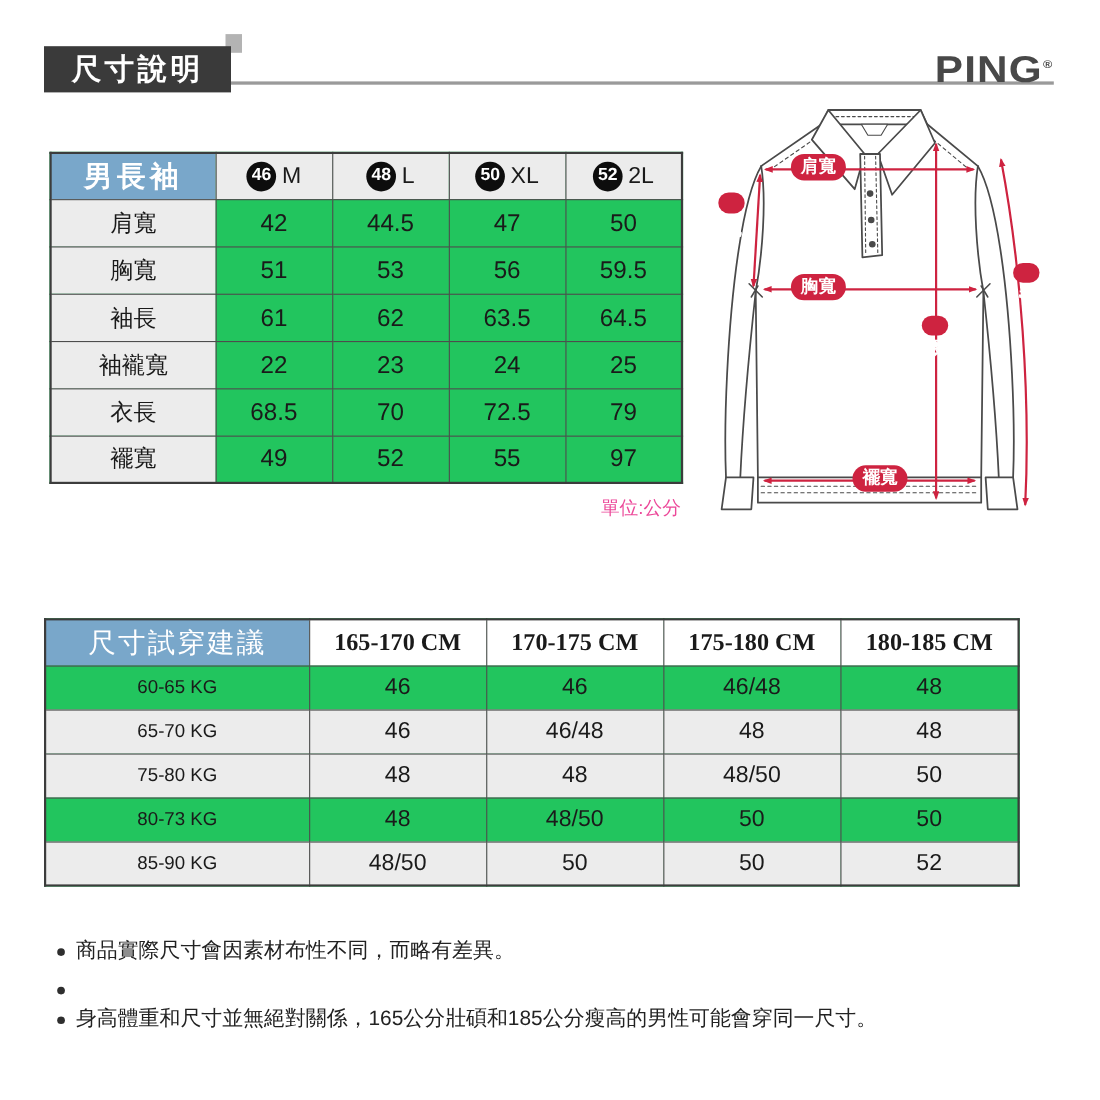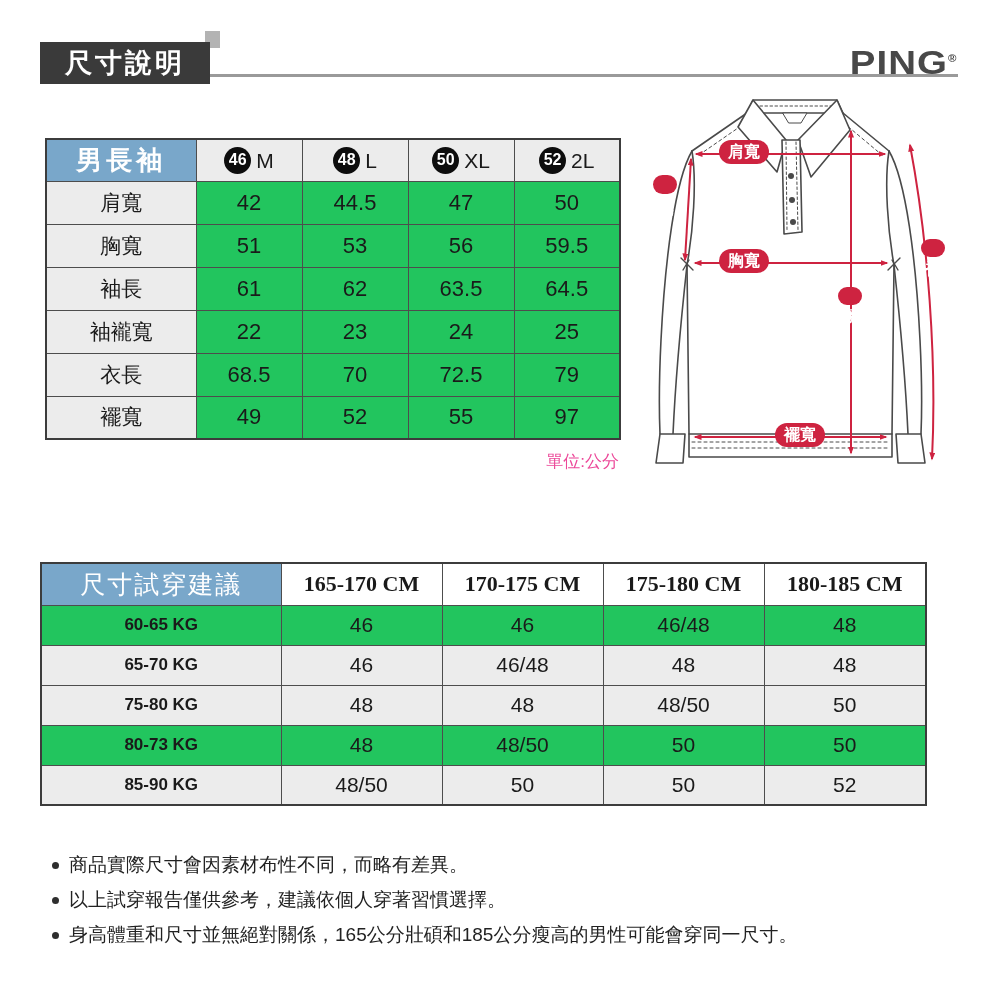--- a/index.html
+++ b/index.html
@@ -37,21 +37,21 @@
   .tag.vert { writing-mode:vertical-rl; text-orientation:upright; padding:8px 3px; white-space:normal;
               letter-spacing:1px; border-radius:12px; }
 
   
   .fit-table { position:absolute; left:40px; top:562px; width:885px; border:2px solid #3c3c3c; }
   .fit-table th, .fit-table td { border:1px solid #4d4d4d; text-align:center; vertical-align:middle; color:#1a1a1a; }
   .fit-table th { height:42px; }
   .fit-table th.corner { background:#79a7ca; color:#fff; font-size:25px; font-weight:normal; letter-spacing:2px; }
   .fit-table th.hcol { font-size:22px; font-weight:bold; background:#fff;font-family:Liberation Serif, serif; }
   .fit-table td { height:40px; font-size:21px; }
-  .fit-table td.wlbl { font-size:17px; font-weight:bold; }
+  .fit-table td.wlbl { font-size:17px; font-weight:normal; }
   .fit-table tr.alt td { background:#ececec; }
 
   
   .notes { position:absolute; left:52px; top:854px; width:900px; }
   .note { display:flex; align-items:flex-start; margin-bottom:12px; font-size:19px; color:#222; line-height:1.2; }
   .note .dot { flex:0 0 auto; width:7px; height:7px; border-radius:50%; background:#2e2e2e; margin:8px 10px 0 0; }
 </style>
 </head>
 <body>
 
@@ -246,21 +246,20 @@
   </tbody>
     </table>
 
   <div class="notes">
     <div class="note">
         <span class="dot"></span>
         <span>商品實際尺寸會因素材布性不同，而略有差異。</span>
       </div>
     <div class="note">
         <span class="dot"></span>
-        <span>以上試穿報告僅供參考，建議依個人穿著習慣選擇。</span>
       </div>
     <div class="note">
         <span class="dot"></span>
         <span>身高體重和尺寸並無絕對關係，165公分壯碩和185公分瘦高的男性可能會穿同一尺寸。</span>
       </div>
   </div>
 
 </div>
 
 </body></html>

